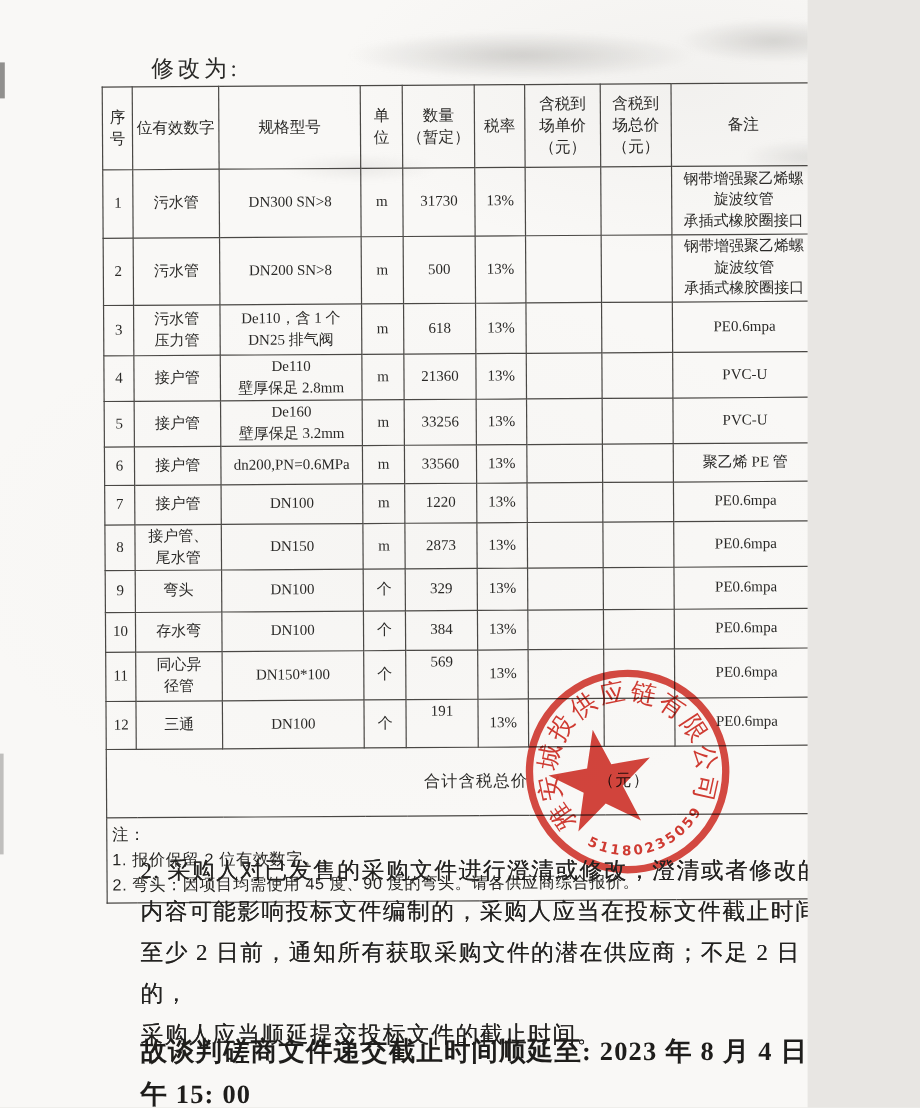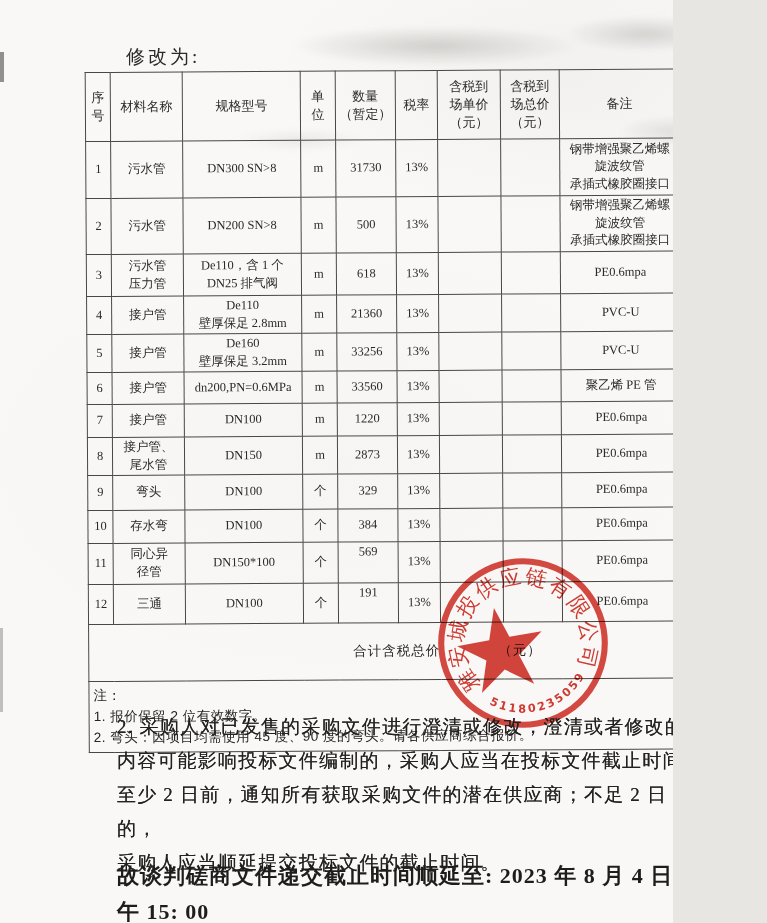--- a/index.html
+++ b/index.html
@@ -100,21 +100,21 @@
         <col style="width:60px">
         <col style="width:42px">
       <col style="width:63px">
         <col style="width:59px">
         <col style="width:120px">
     </colgroup>
     <thead>
       <tr id="header-row">
           <th>序
 号</th>
-          <th>材料名称</th>
+          <th>位有效数字</th>
           <th>规格型号</th>
           <th>单
 位</th>
           <th>数量
 （暂定）</th>
           <th>税率</th>
           <th>含税到
 场单价
 （元）</th>
           <th>含税到

